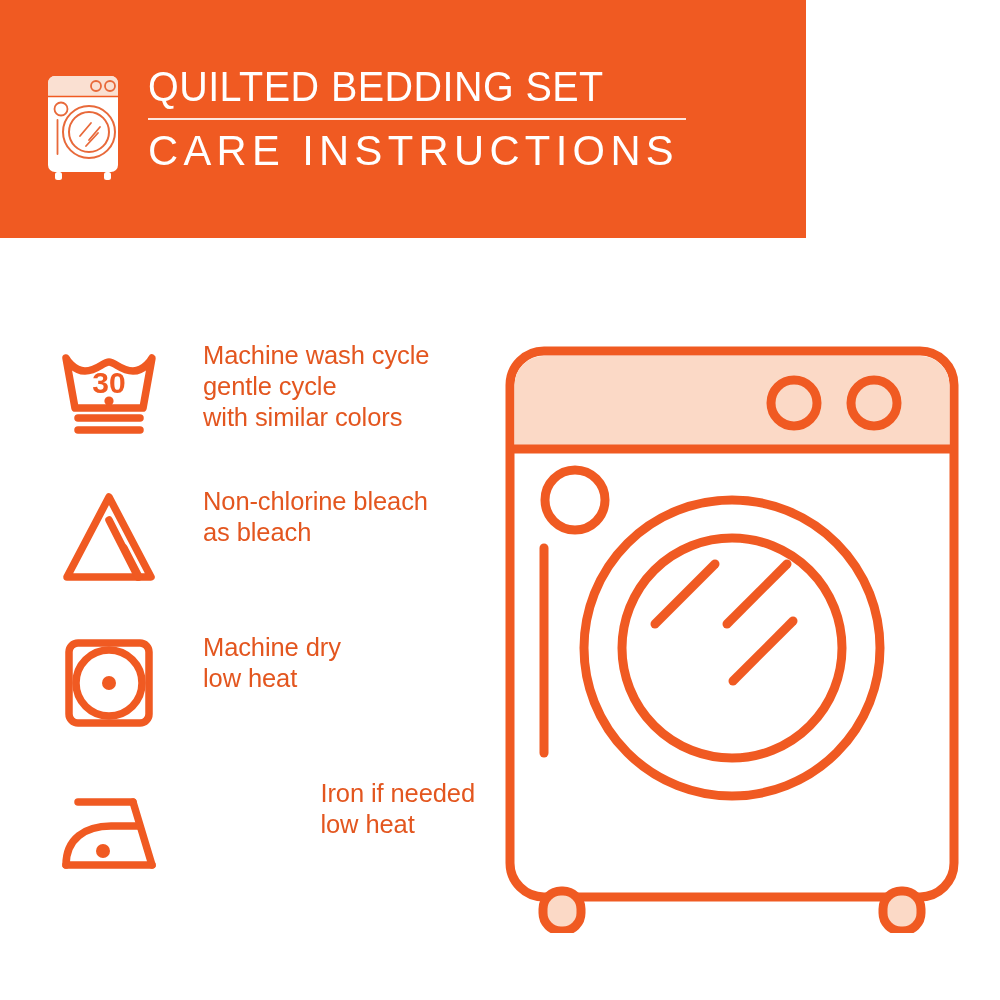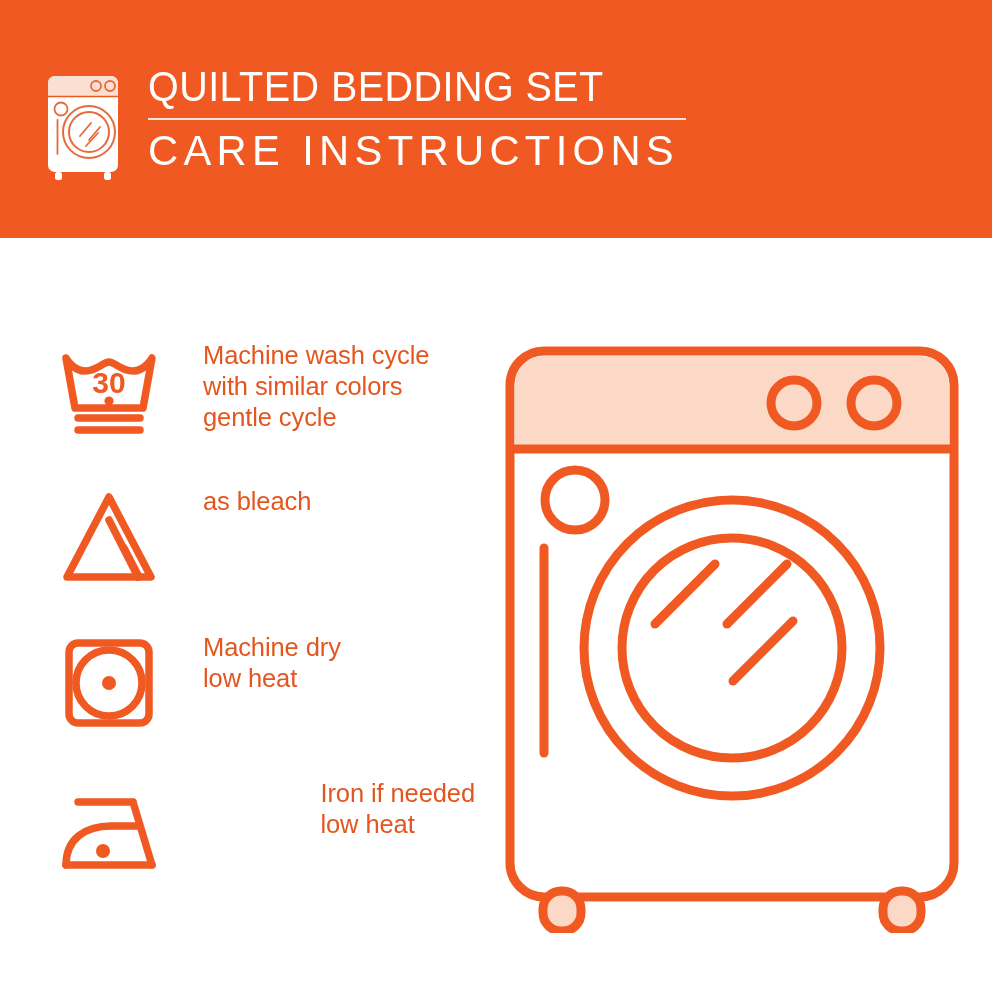--- a/index.html
+++ b/index.html
@@ -14,21 +14,21 @@
     font-family: "Liberation Sans", sans-serif;
     overflow: hidden;
     position: relative;
   }
 
   
   .header {
     position: absolute;
     left: 0;
     top: 0;
-    width: 992px;
+    width: 806px;
     height: 238px;
     background: #F05A22;
     box-sizing: border-box;
   }
   .header-inner {
     position: absolute;
     left: 44px;
     top: 64px;
     display: flex;
     align-items: flex-start;
@@ -179,36 +179,37 @@
 
             <line x1="23" y1="80" x2="85" y2="80"></line>
             <line x1="23" y1="92" x2="85" y2="92"></line>
           </g>
           <text x="54" y="55" text-anchor="middle" font-family="'Liberation Sans', sans-serif" font-size="30" font-weight="700" fill="#F05A22">30</text>
           <circle cx="54" cy="63" r="4.6" fill="#F05A22"></circle>
         </svg>
       </div>
       <div class="care-text">
         <span class="ln">Machine wash cycle</span>
+        <span class="ln">gentle cycle</span>
         <span class="ln">with similar colors</span>
-        <span class="ln">gentle cycle</span>
       </div>
     </div>
 
     <div class="care-item">
       <div class="care-symbol">
         <svg viewBox="0 0 108 106" width="108" height="106" aria-hidden="true">
           <g fill="none" stroke="#F05A22" stroke-width="7.5" stroke-linecap="round" stroke-linejoin="round">
             <path d="M54 13 L96 93 L12 93 Z"></path>
             <line x1="54" y1="36" x2="83" y2="93"></line>
             <line x1="69" y1="64" x2="84" y2="93"></line>
           </g>
         </svg>
       </div>
       <div class="care-text">
+        <span class="ln">Non-chlorine bleach</span>
         <span class="ln">as bleach</span>
       </div>
     </div>
 
     <div class="care-item">
       <div class="care-symbol">
         <svg viewBox="0 0 108 106" width="108" height="106" aria-hidden="true">
           <g fill="none" stroke="#F05A22" stroke-width="7.5" stroke-linejoin="round">
             <rect x="14" y="13" width="80" height="80" rx="9" ry="9"></rect>
             <circle cx="54" cy="53" r="33"></circle>

